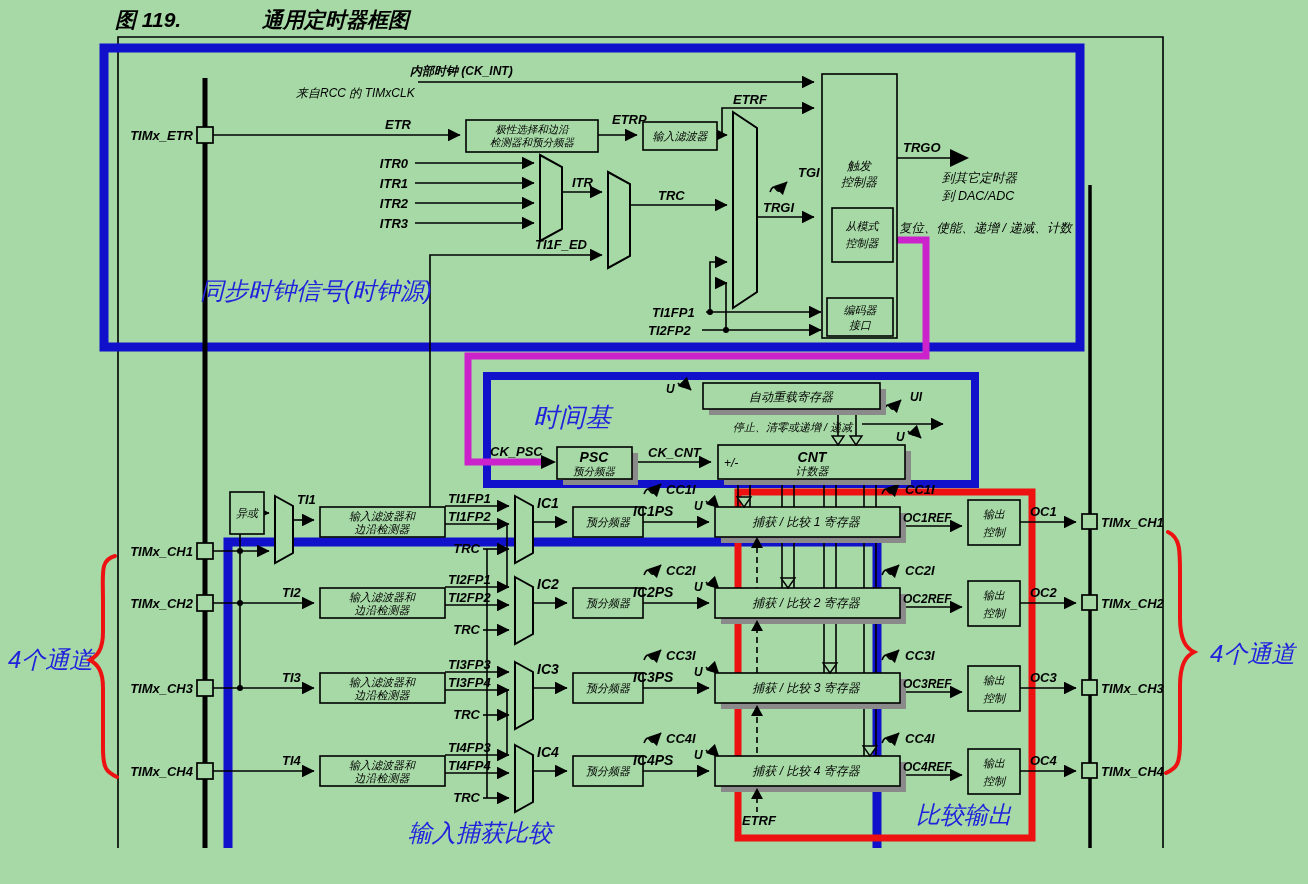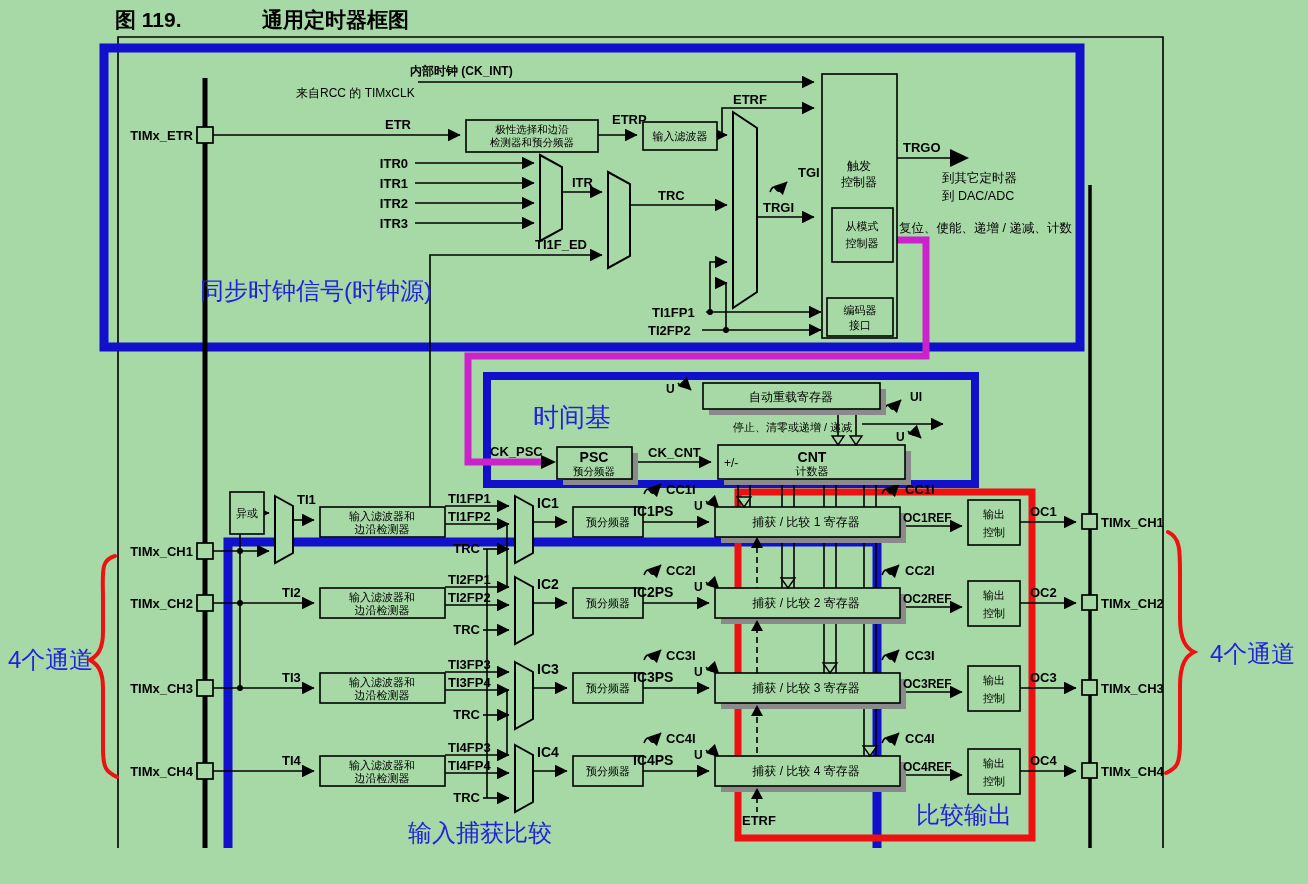--- a/index.html
+++ b/index.html
@@ -1,17 +1,17 @@
 <!DOCTYPE html>
 <html><head>
 <meta charset="utf-8">
 <style>
   html,body{margin:0;padding:0;background:#a6d9a6;}
   #stage{position:relative;width:1308px;height:848px;overflow:hidden;
-         font-family:"Liberation Sans",sans-serif;}
+         font-family:"Liberation Sans",sans-serif;font-style:italic;}
   svg{display:block}
   .w{stroke:#000;stroke-width:1.6;fill:none}
   .dash{stroke:#000;stroke-width:1.6;fill:none;stroke-dasharray:6 4}
   .box{fill:#a6d9a6;stroke:#000;stroke-width:1.6}
   .mux{fill:#a6d9a6;stroke:#000;stroke-width:2}
   .pin{fill:#a6d9a6;stroke:#000;stroke-width:1.7}
   .shadow{fill:#8a8a8a}
   .hollow{fill:#a6d9a6;stroke:#000;stroke-width:1.4}
   .solid{fill:#000}
   text{fill:#000;font-family:"Liberation Sans",sans-serif}

